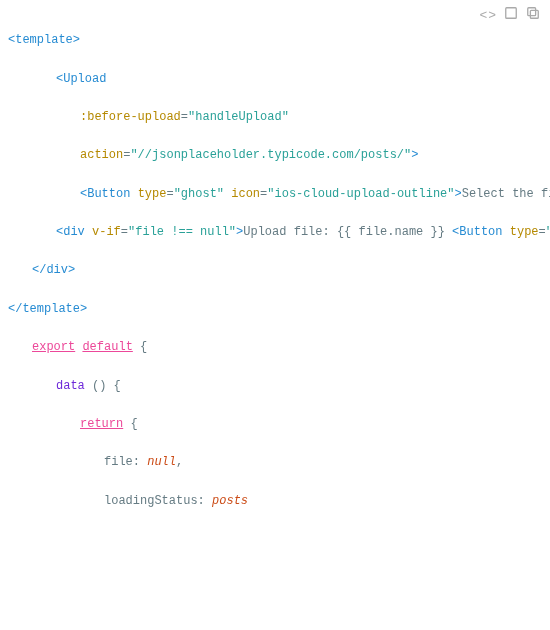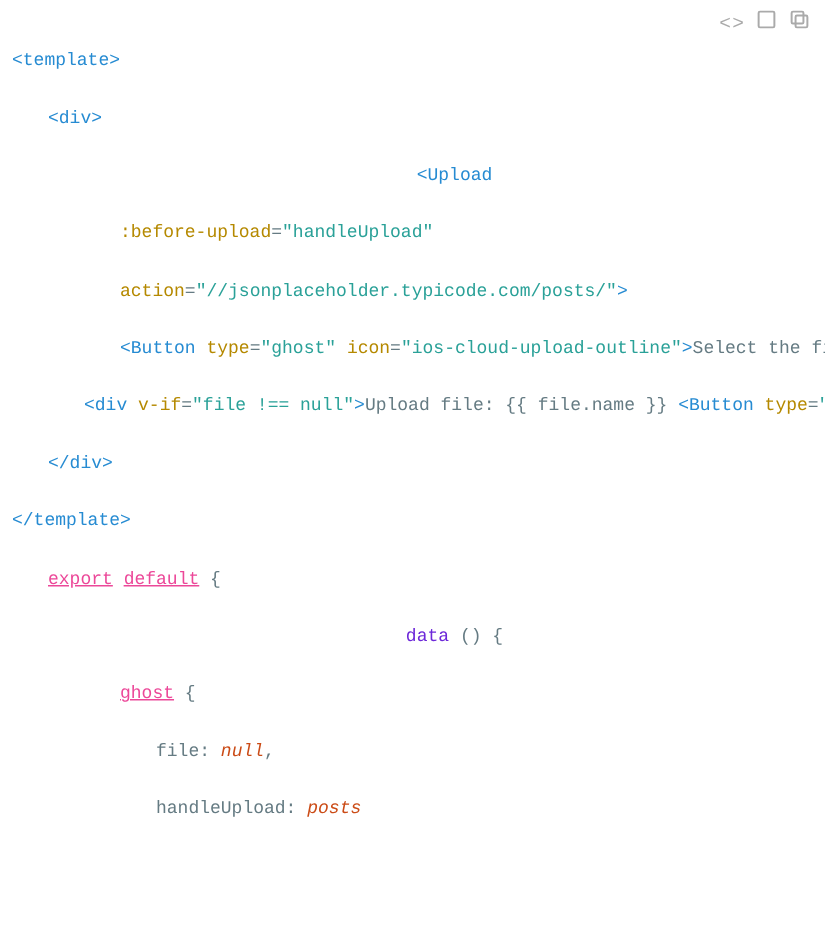--- a/index.html
+++ b/index.html
@@ -24,21 +24,21 @@
 }
 .toolbar span { cursor: pointer; font-size: 13px; }
 .code-block {
   padding: 12px 0 12px 8px;
   white-space: pre;
   overflow: hidden;
   font-family: Consolas, Monaco, 'Courier New', monospace;
 }
 .line { display: block; }
 .pad1 { padding-left: 2em; }
-.pad2 { padding-left: 4em; text-align: center; }
+.pad2 { padding-left: 4em; }
 .pad3 { padding-left: 6em; }
 .pad4 { padding-left: 8em; }
 
 
 .tag { color: #268bd2; }
 .attr { color: #b58900; }
 .str { color: #2aa198; }
 .kw { color: #ec4899; text-decoration: underline; }
 .name { color: #6d28d9; }
 .lit { color: #cb4b16; font-style: italic; }
@@ -58,33 +58,32 @@
   <span>
     <svg class="icon-svg" viewBox="0 0 16 16">
         <rect x="5" y="5" width="9" height="9" rx="1"></rect>
         <rect x="2" y="2" width="9" height="9" rx="1"></rect>
       </svg>
   </span>
 </div>
 
 <div class="code-block">
 <span class="line"><span class="tag">&lt;</span><span class="tag">template</span><span class="tag">&gt;</span></span>
-<span class="line pad1"><span class="tag">&lt;</span><span class="tag">div</span><span class="tag">&gt;</span></span>
 <span class="line pad2"><span class="tag">&lt;</span><span class="tag">Upload</span></span>
 <span class="line pad3"><span class="attr">:before-upload</span><span class="txt">=</span><span class="str">"handleUpload"</span></span>
 <span class="line pad3"><span class="attr">action</span><span class="txt">=</span><span class="str">"//jsonplaceholder.typicode.com/posts/"</span><span class="tag">&gt;</span></span>
 <span class="line pad3"><span class="tag">&lt;</span><span class="tag">Button</span><span> </span><span class="attr">type</span><span class="txt">=</span><span class="str">"ghost"</span><span> </span><span class="attr">icon</span><span class="txt">=</span><span class="str">"ios-cloud-upload-outline"</span><span class="tag">&gt;</span><span class="txt">Select the file</span></span>
 <span class="line pad2"><span class="tag">&lt;</span><span class="tag">div</span><span> </span><span class="attr">v-if</span><span class="txt">=</span><span class="str">"file !== null"</span><span class="tag">&gt;</span><span class="txt">Upload file: {{ file.name }} </span><span class="tag">&lt;</span><span class="tag">Button</span><span> </span><span class="attr">type</span><span class="txt">=</span><span class="str">"tex</span></span>
 <span class="line pad1"><span class="tag">&lt;/</span><span class="tag">div</span><span class="tag">&gt;</span></span>
 <span class="line"><span class="tag">&lt;/</span><span class="tag">template</span><span class="tag">&gt;</span></span>
 <span class="line pad1"><span class="kw">export</span><span> </span><span class="kw">default</span><span class="txt"> {</span></span>
 <span class="line pad2"><span class="name">data</span><span class="txt"> () {</span></span>
-<span class="line pad3"><span class="kw">ghost</span><span class="txt"> {</span></span>
+<span class="line pad3"><span class="kw">return</span><span class="txt"> {</span></span>
 <span class="line pad4"><span class="txt">file: </span><span class="lit">null</span><span class="txt">,</span></span>
-<span class="line pad4"><span class="txt">handleUpload: </span><span class="lit">posts</span></span>
+<span class="line pad4"><span class="txt">loadingStatus: </span><span class="lit">posts</span></span>
 
 
 
 
 
 
 
 
 
 

